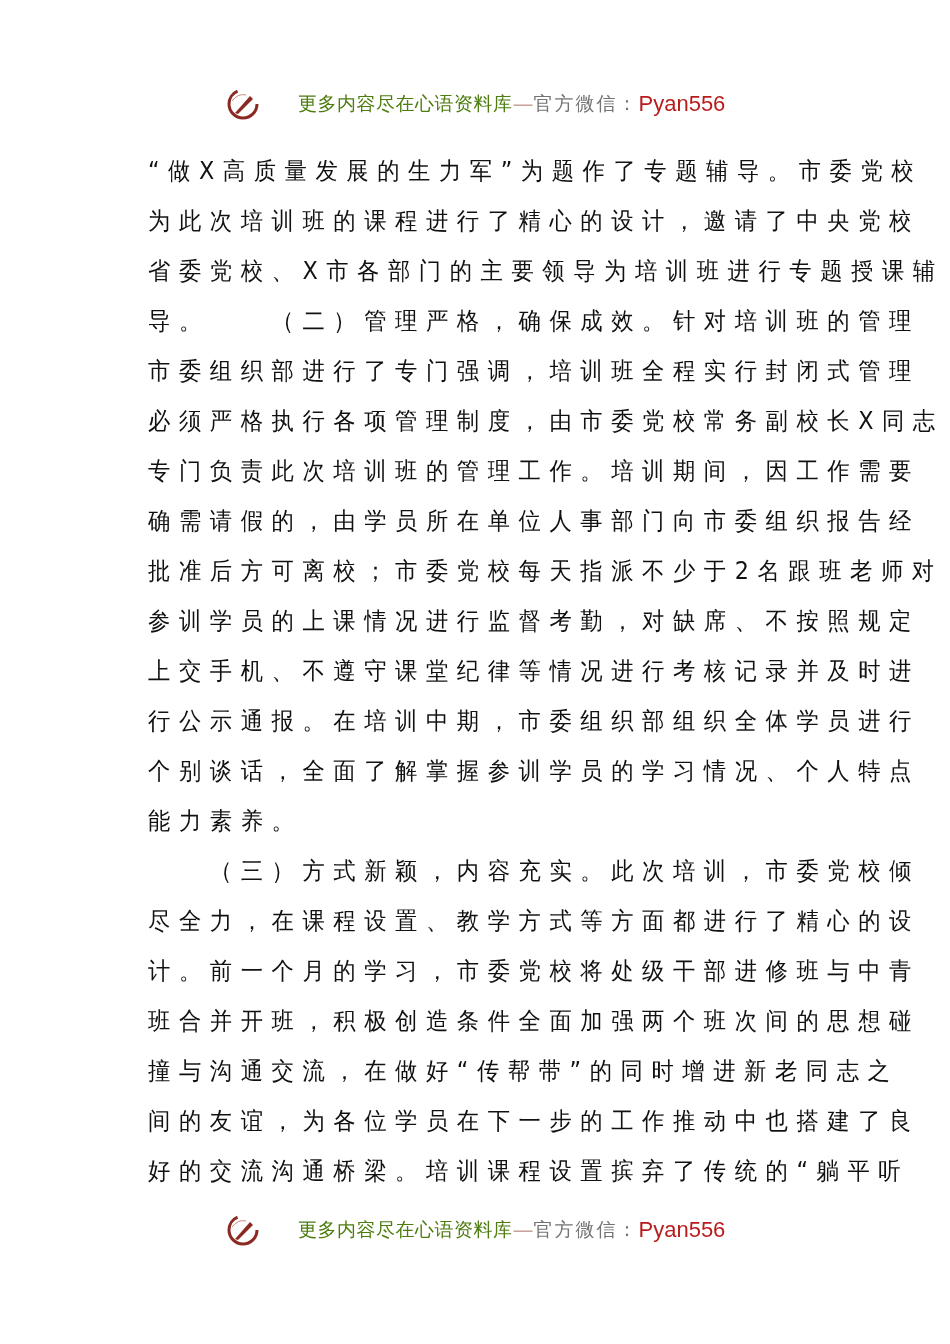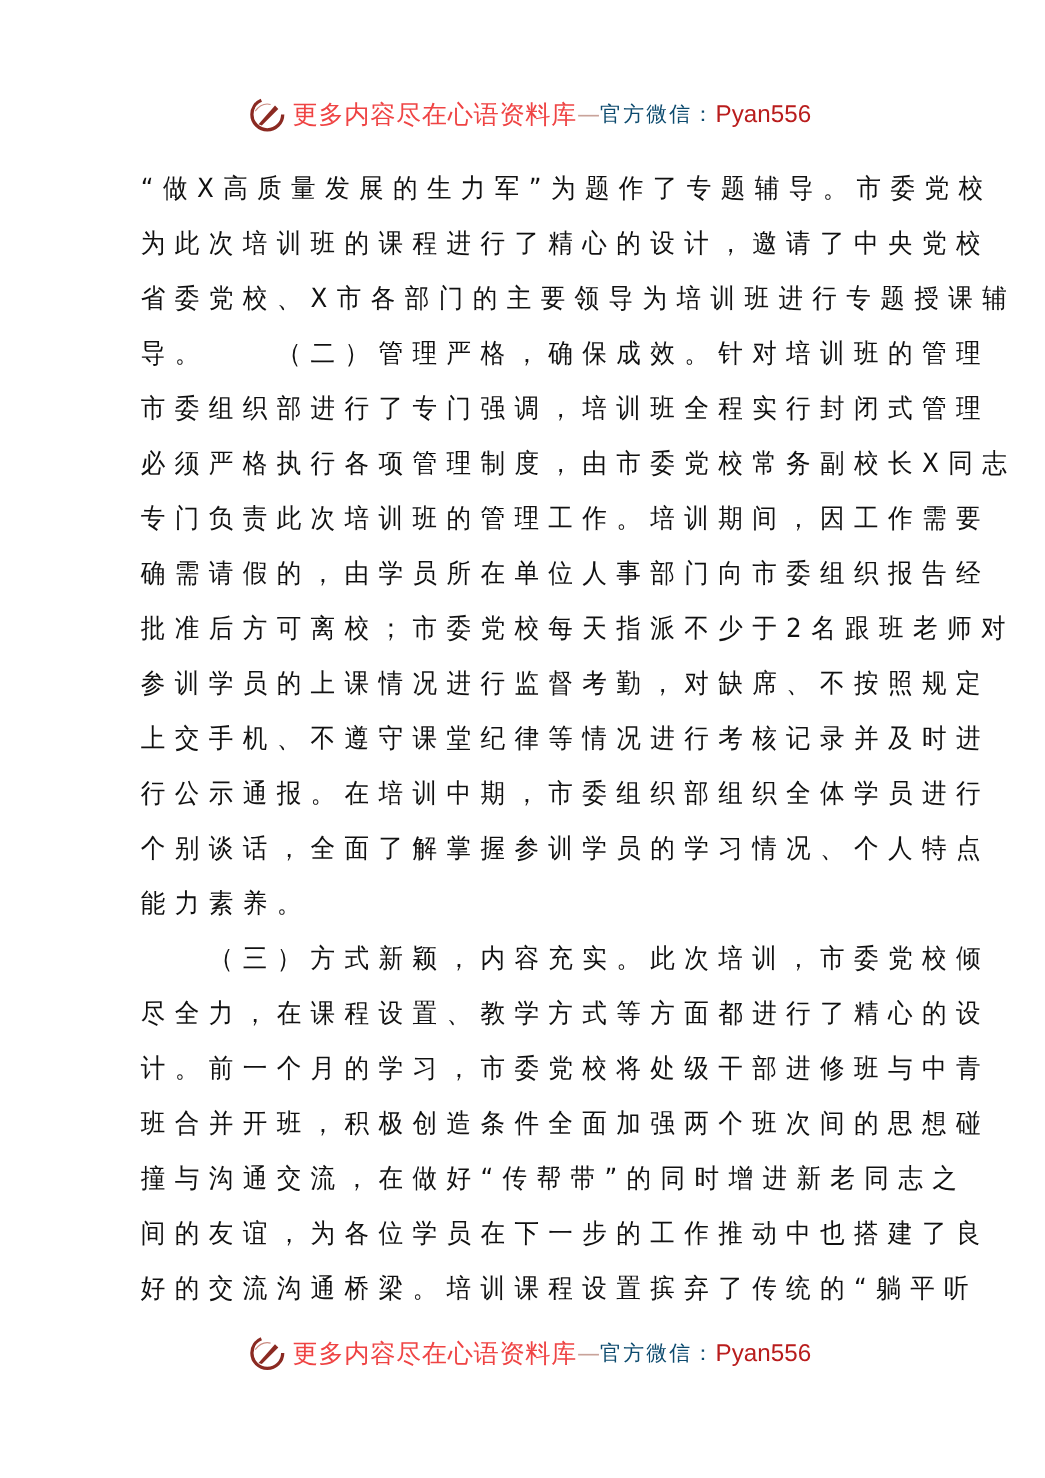--- a/index.html
+++ b/index.html
@@ -3,27 +3,27 @@
   <meta charset="utf-8">
   <style>
     html, body { margin: 0; padding: 0; background: #ffffff; }
     body { width: 950px; height: 1344px; position: relative; overflow: hidden;
            font-family: "DejaVu Sans", "Liberation Sans", sans-serif; }
     .banner { position: absolute; left: 226px; height: 40px; display: flex; align-items: center;
               white-space: nowrap; }
     .banner.top { top: 84px; }
     .banner.bottom { top: 1210px; }
     .logo { width: 34px; height: 34px; margin-right: 6px; }
-    .banner-main { color: #ef4444; font-family: "DejaVu Serif", "Liberation Serif", serif;
-                   font-size: 23px; letter-spacing: 0.5px; }
+    .banner-main { color: #4d7c0f; font-family: "DejaVu Serif", "Liberation Serif", serif;
+                   font-size: 19px; letter-spacing: 0.5px; margin-left: 32px; }
     .banner-dash { color: #c9a39a; font-size: 21px; }
-    .banner-wechat { color: #0c4a6e; font-family: "DejaVu Serif", serif; font-size: 19px;
+    .banner-wechat { color: #737373; font-family: "DejaVu Serif", serif; font-size: 19px;
                      letter-spacing: 2px; }
     .banner-id { color: #b91c1c; font-family: "Liberation Sans", sans-serif; font-size: 22px; }
-    .content { position: absolute; left: 128px; top: 146px; width: 664px; }
+    .content { position: absolute; left: 148px; top: 146px; width: 664px; }
     .line { height: 50px; line-height: 50px; font-size: 24px; color: #111111;
             letter-spacing: 9.2px; white-space: nowrap; overflow: visible;
             font-family: "DejaVu Sans", sans-serif; transform: scaleX(0.93); transform-origin: left center; }
   </style>
 </head>
 <body>
 
 <div class="banner top">
   <svg class="logo" viewBox="0 0 34 34">
     <circle cx="17" cy="17" r="14" fill="none" stroke="#8b2a22" stroke-width="3" stroke-dasharray="60 30"></circle>

